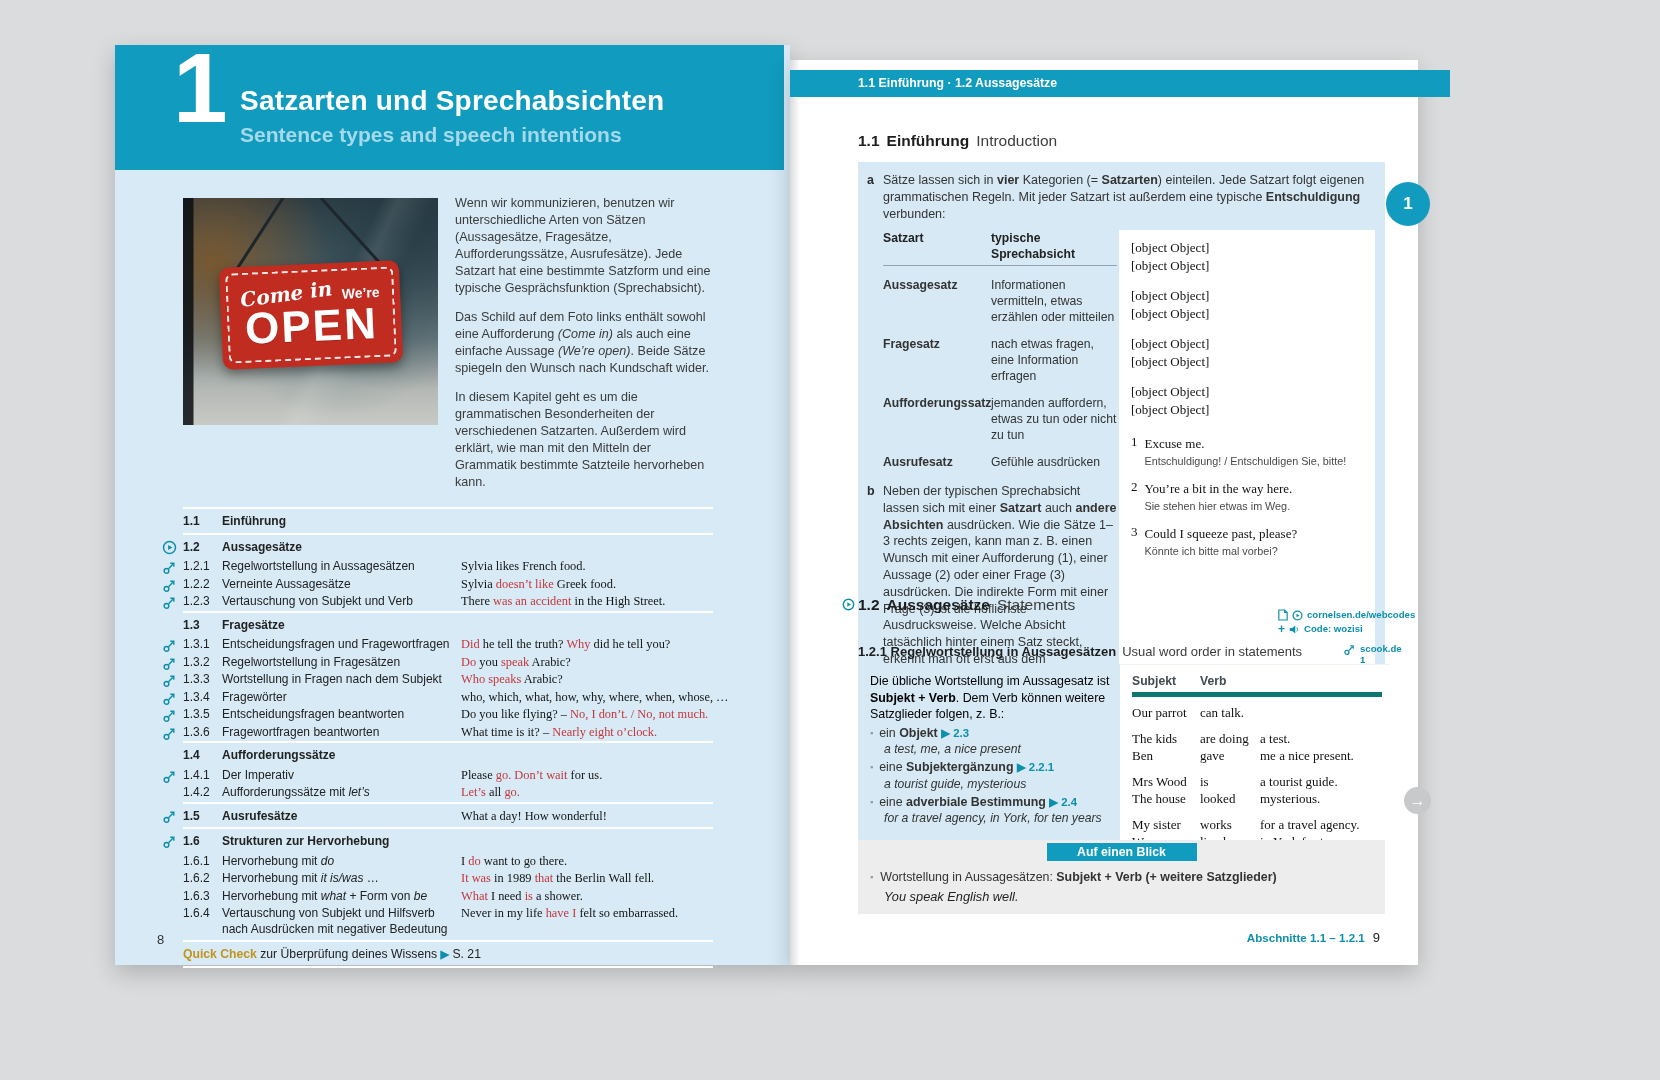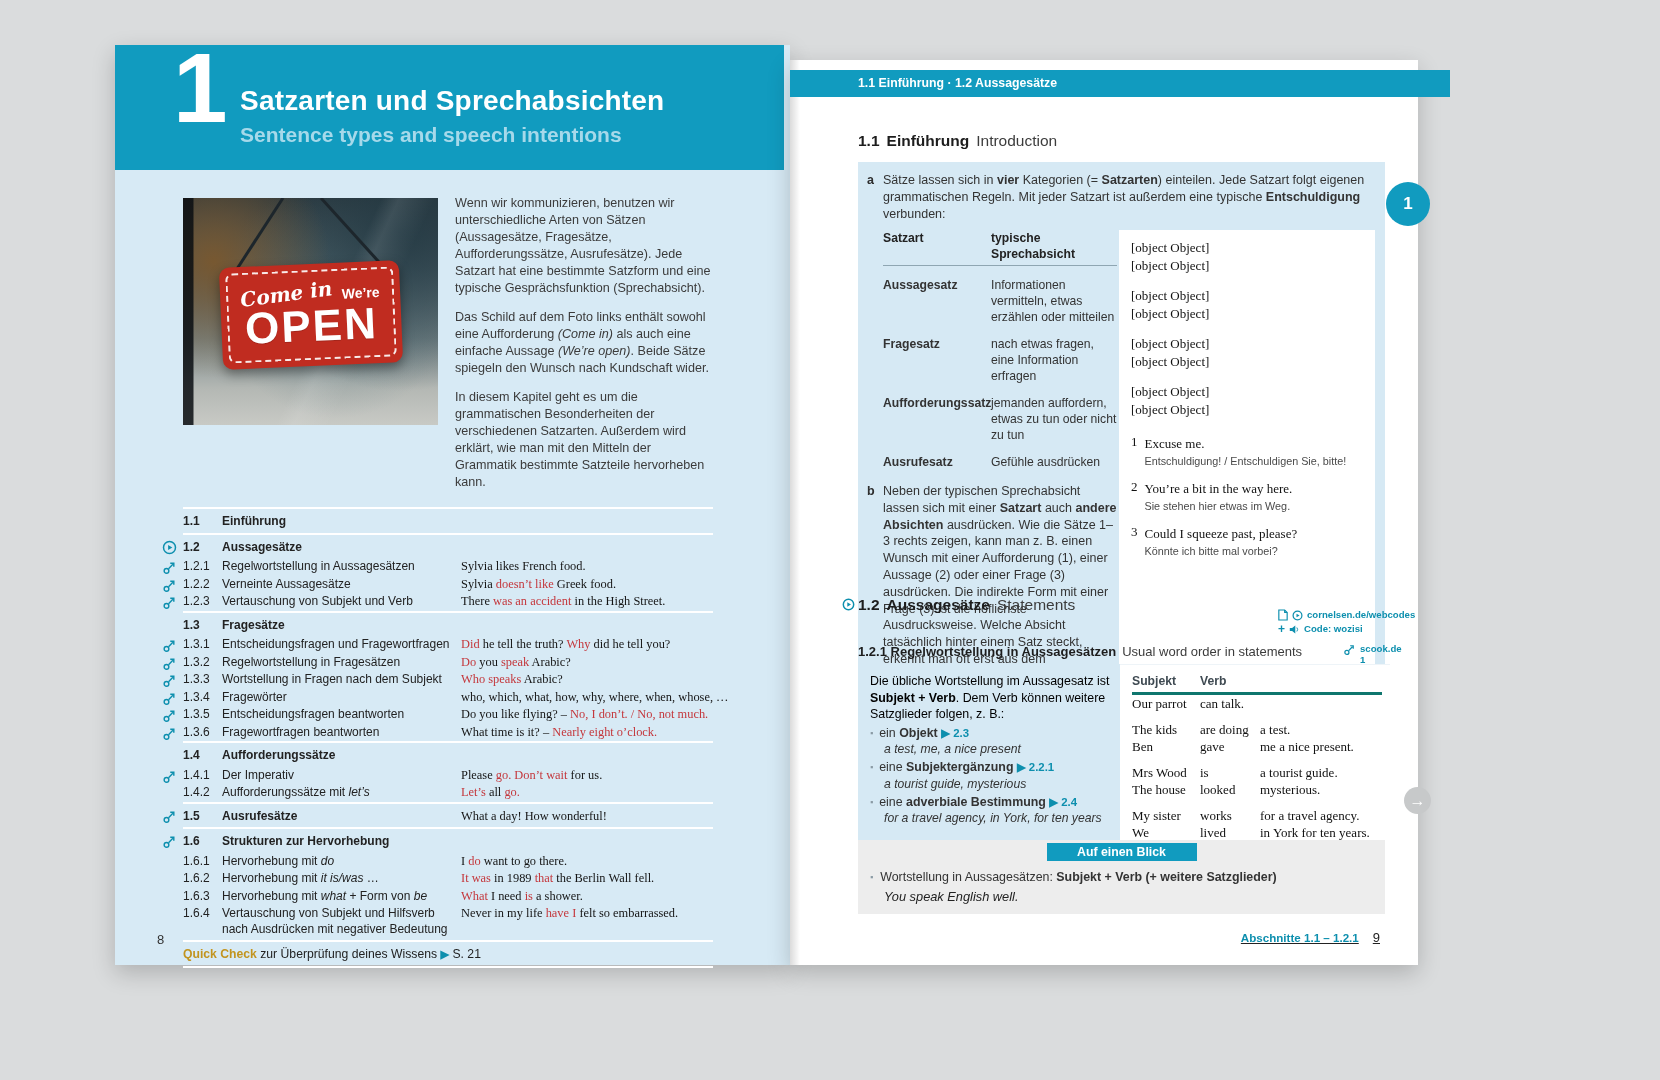--- a/index.html
+++ b/index.html
@@ -104,37 +104,37 @@
   
   .box121{position:absolute;left:68px;top:604px;width:532px;display:flex;}
   .box121-left{width:262px;flex:none;background:#d6e9f4;box-sizing:border-box;padding:9px 10px 9px 12px;}
   .box121-right{flex:1;background:#fff;box-sizing:border-box;padding:9px 8px 8px 12px;border-top:1px solid #eef4f8;}
   .r-intro{font-size:12.4px;line-height:16.5px;color:#000000;}
   .r-bullets{margin-top:2px;}
   .r-b-item{margin-top:2px;}
   .r-b-label{font-size:12.4px;line-height:16.5px;color:#333;display:flex;gap:6px;}
   .sq{color:#8a9aa4;font-size:9px;line-height:16.5px;flex:none;}
   .r-b-ex{font-style:italic;font-size:12.2px;line-height:16px;color:#333;margin-left:14px;}
-  .sv-head{display:flex;font-size:12.2px;font-weight:700;color:#3f4a52;border-bottom:3px solid #0f766e;padding-bottom:4px;}
+  .sv-head{display:flex;font-size:12.2px;font-weight:700;color:#3f4a52;border-bottom:5px solid #0f766e;padding-bottom:4px;margin-bottom:7px;}
   .sv-c1{width:68px;flex:none;}
   .sv-c2{width:60px;flex:none;}
   .sv-c3{flex:1;}
   .sv-group{margin-bottom:9px;}
   .sv-row{display:flex;font-family:"Liberation Serif", serif;font-size:13px;line-height:17px;color:#111;}
   
   .next-btn{position:absolute;right:-13px;top:727px;width:27px;height:27px;border-radius:50%;background:#c7c9ca;
     color:#fff;display:flex;align-items:center;justify-content:center;font-size:16px;font-weight:700;}
   
   .glance{position:absolute;left:68px;top:780px;width:527px;background:#ededed;box-sizing:border-box;padding:3px 12px 10px;}
   .glance-badge{width:150px;margin:0 auto;background:#119bbf;color:#fff;font-weight:700;font-size:12.3px;
     text-align:center;padding:2px 0;}
   .glance-line{display:flex;gap:7px;margin-top:8px;font-size:12.4px;color:#333;line-height:16px;}
   .glance-ex{font-family:Liberation Sans, sans-serif;font-style:italic;font-size:12.8px;color:#222;margin:3px 0 0 14px;}
   
-  .foot-right{position:absolute;right:38px;bottom:20px;font-size:13px;color:#222;display:flex;align-items:baseline;gap:14px;text-decoration:underline;}
+  .foot-right{position:absolute;right:38px;bottom:20px;font-size:13px;color:#222;display:flex;align-items:baseline;gap:8px;}
   .foot-secs{color:#0d8fae;font-weight:700;font-size:11.6px;}
   
   .rt-b{font-weight:700;}
   .rt-i{font-style:italic;}
   .rt-r{color:#c4373c;}
   .rt-ts{color:#0d8fae;font-weight:700;font-size:.92em;margin-top:28px;}
   .rt-g{color:#c2941f;font-weight:700;}
   svg{display:block;}
 </style>
 </head>

